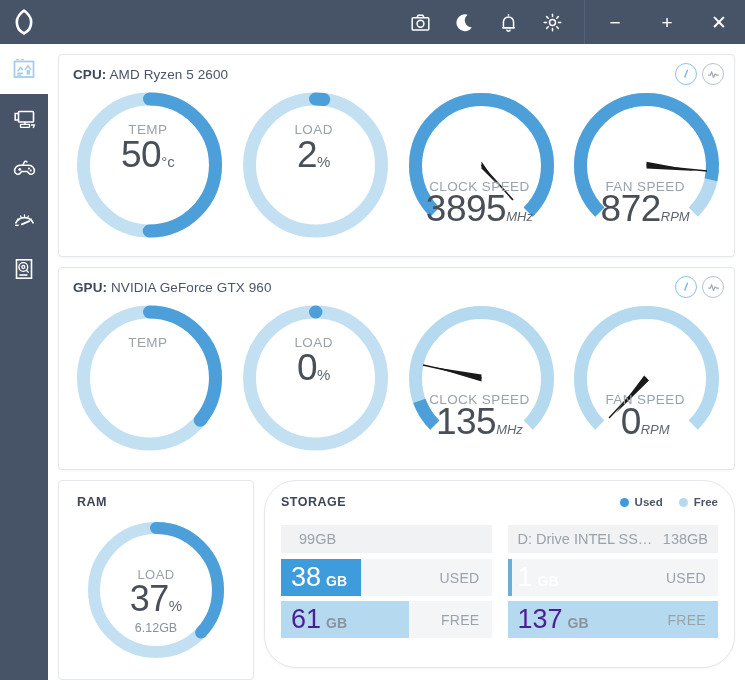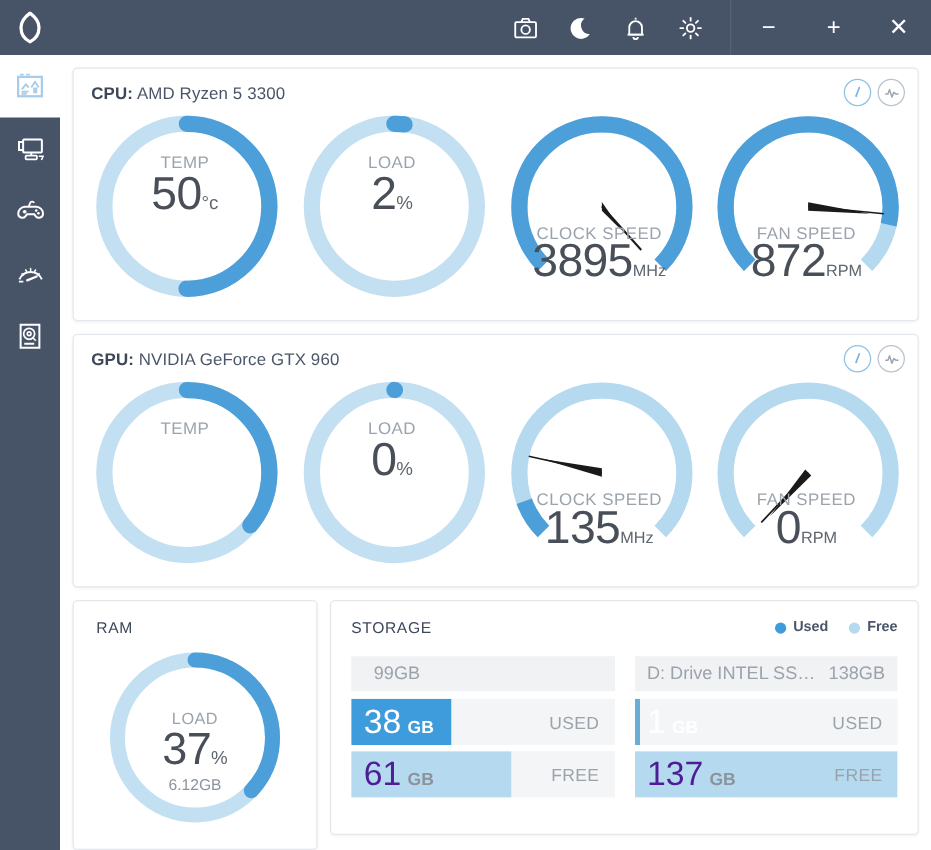--- a/index.html
+++ b/index.html
@@ -104,49 +104,49 @@
   .g-label {
     position: absolute; width: 100%; text-align: center;
     font-size: 13.5px; color: #9aa3ac; letter-spacing: .4px;
   }
   .g-value {
     position: absolute; width: 100%; text-align: center;
     color: #494f58; white-space: nowrap;
   }
   .g-value .num { font-size: 37px; letter-spacing: -0.5px; margin-top: 48px; }
   .g-value .unit { font-size: 15px; color: #5e666f; }
-  .g-value .unit.sm { font-size: 13px; }
+  .g-value .unit.sm { font-size: 13px; font-style: italic; }
   .g-sub {
     position: absolute; width: 100%; text-align: center;
     font-size: 12.5px; color: #8b939c;
   }
 
   
   .donut .g-label { top: 38px; }
   .donut .g-value { top: 50px; }
   
   .speedo .g-label { top: 95px; }
   .speedo .g-value { top: 104px; }
 
   
   .bottom-row { display: flex; gap: 10px; padding-top: 10px; }
   .ram-card { width: 196px; height: 200px; position: relative; }
   .sec-title {
-    font-size: 12.5px; font-weight: normal; color: #3d4758;
+    font-size: 12.5px; font-weight: bold; color: #3d4758;
     letter-spacing: .5px;
     padding: 14px 0 0 18px;
   }
   .ram-gauge { position: relative; width: 160px; height: 155px; margin: 4px auto 0 auto; }
   .ram-gauge svg { position: absolute; left: 0; top: 0; }
   .ram-gauge .g-label { top: 54px; font-size: 13px; }
   .ram-gauge .g-value { top: 65px; }
   .ram-gauge .g-value .num { font-size: 36px; }
   .ram-gauge .g-sub { top: 108px; }
 
-  .storage-card { flex: 1 1 auto; height: 188px; position: relative; }
+  .storage-card { flex: 1 1 auto; height: 188px; position: relative; border-radius: 32px; }
   .storage-head { display: flex; align-items: center; padding: 14px 16px 0 16px; }
   .legend { margin-left: auto; display: flex; align-items: center; gap: 16px; }
   .legend-item { display: flex; align-items: center; gap: 6px; }
   .legend-dot { width: 9px; height: 9px; border-radius: 50%; }
   .legend-text { font-size: 11.5px; font-weight: bold; color: #4a5568; }
 
   .drives { display: flex; gap: 16px; padding: 16px 16px 0 16px; }
   .drive { flex: 1 1 0; }
   .drive-name-row {
     background: #f1f2f4;
@@ -299,21 +299,21 @@
       </svg>
     </div>
   </div>
 
   <div class="content">
 
     <div class="card">
       <div class="card-head">
         <div class="card-title">
           <b>CPU:</b>
-          <span>AMD Ryzen 5 3300</span>
+          <span>AMD Ryzen 5 2600</span>
         </div>
         <div class="head-icons">
           <div class="round-icon sel">
             <svg width="14" height="14" viewBox="0 0 24 24">
               <path d="M14.4 5.4 L10.6 15.4" stroke="currentColor" stroke-width="2.4" stroke-linecap="round"></path>
               <circle cx="10.2" cy="16.8" r="1.5" fill="currentColor"></circle>
             </svg>
           </div>
           <div class="round-icon">
             <svg width="15" height="15" viewBox="0 0 24 24">

